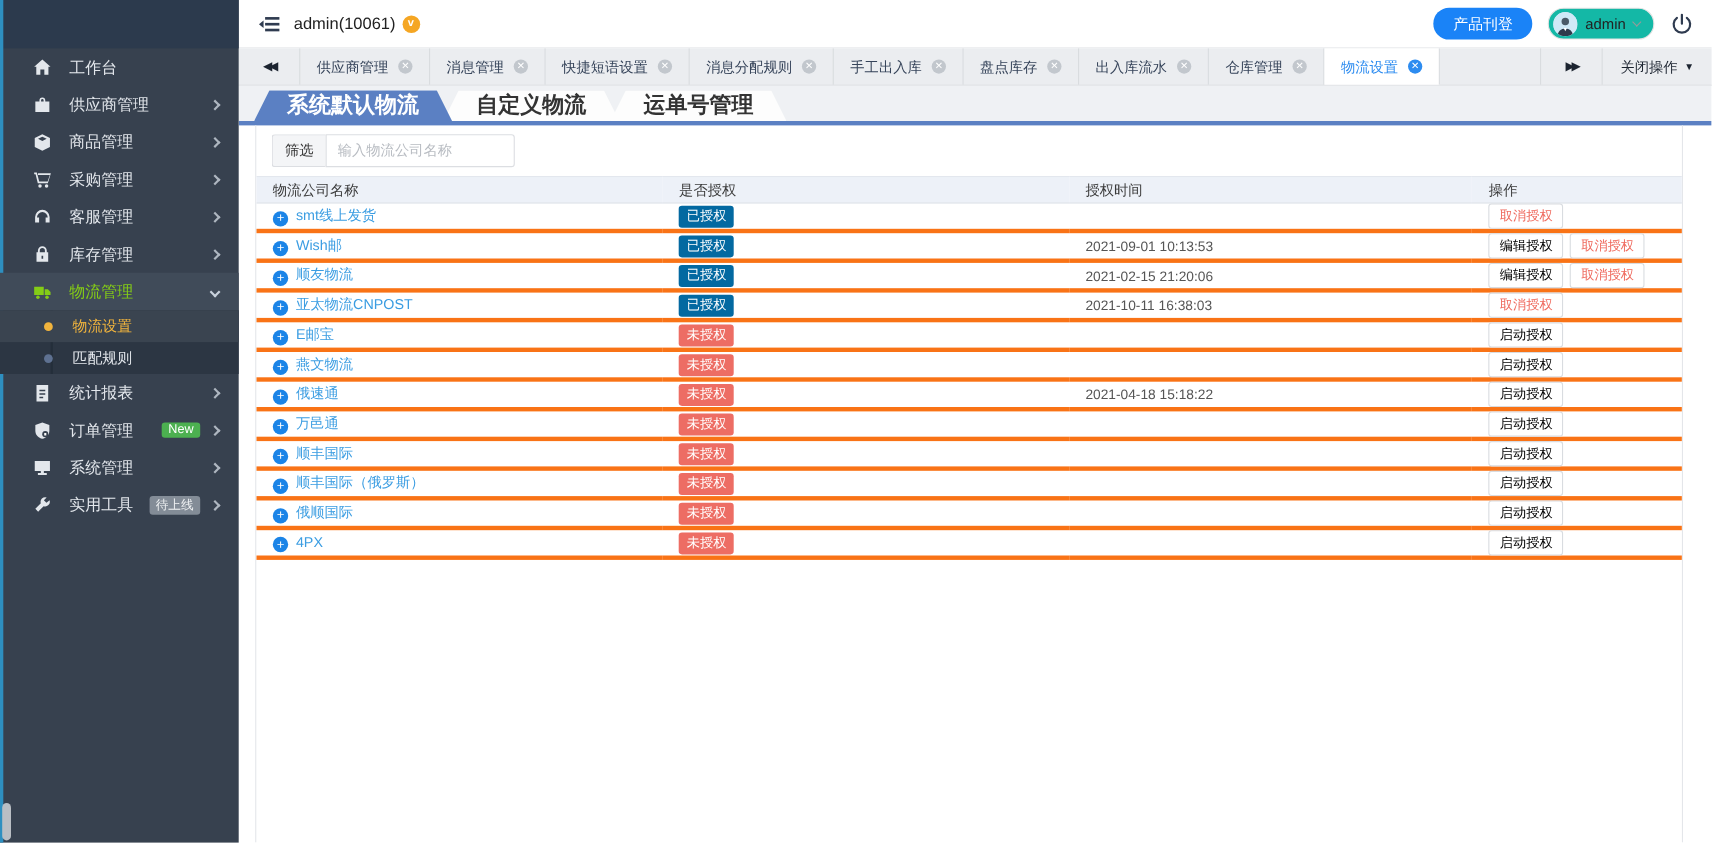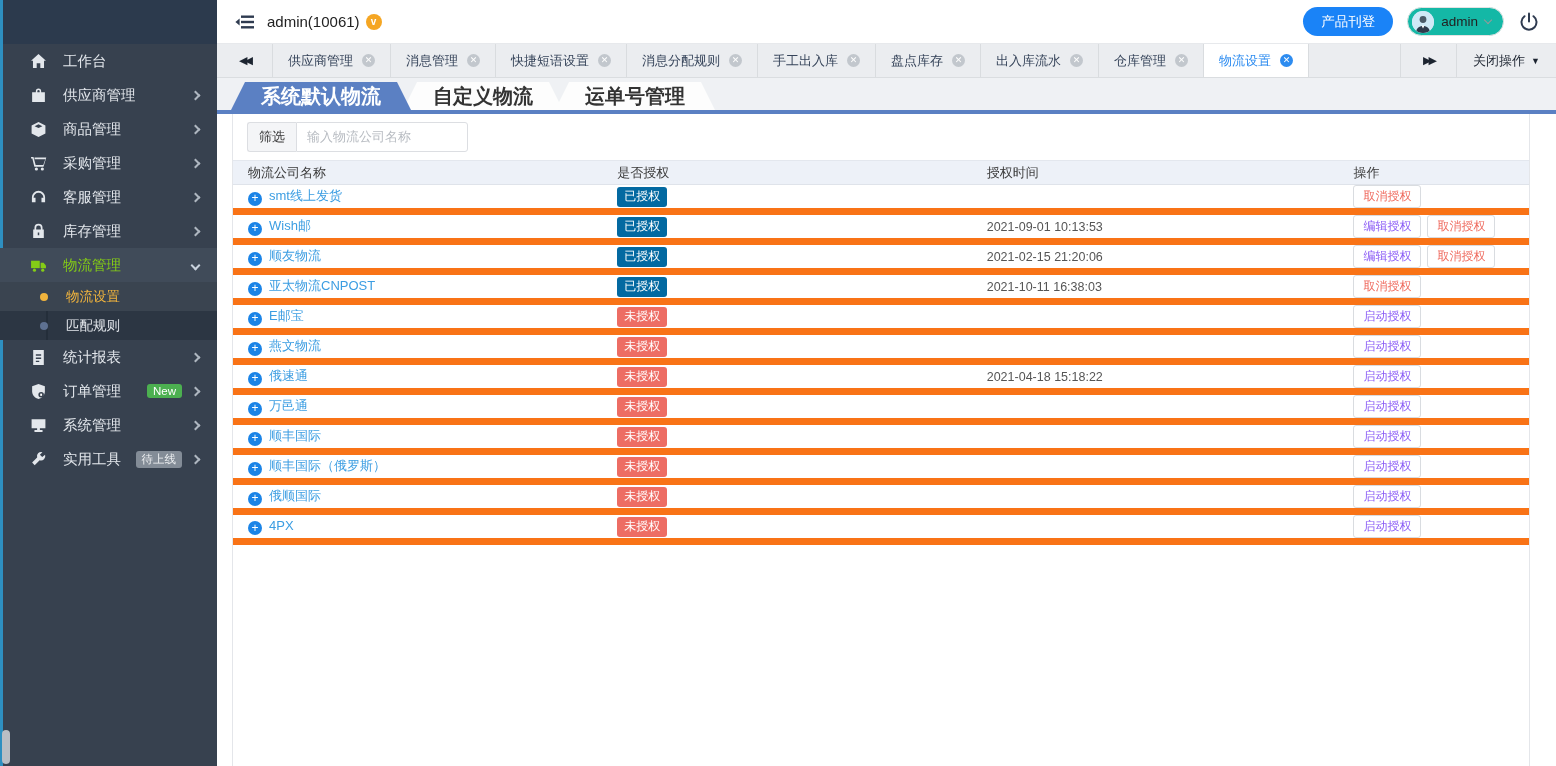--- a/index.html
+++ b/index.html
@@ -78,30 +78,30 @@
   .filter-row { display:flex; align-items:center; padding:8px 14px; }
   .filter-addon { height:30px; display:flex; align-items:center; padding:0 11px; background:#f4f5f7;
     border:1px solid #dcdee2; border-right:none; border-radius:3px 0 0 3px; font-size:13px; color:#333; cursor:pointer; }
   .filter-input { height:30px; width:172px; border:1px solid #dcdee2; border-radius:0 3px 3px 0; padding:0 10px;
     font-size:13px; font-family:Liberation Serif, serif; color:#3b82f6; outline:none; }
   .filter-input::placeholder { color:#b8bcc2; }
 
   table.grid { width:100%; border-collapse:collapse; table-layout:fixed; }
   table.grid th { background:#edf1f8; font-weight:400; text-align:left; font-size:13px; color:#3a3a3a;
     height:24px; padding:0 0 0 15px; border-top:1px solid #e3e7ee; border-bottom:1px solid #dfe3ea; }
-  table.grid td { height:16px; padding:0 0 0 15px; border-bottom:7px solid #f97316; font-size:12.5px; color:#555; }
+  table.grid td { height:16px; padding:0 0 0 15px; border-bottom:4px solid #f97316; font-size:12.5px; color:#555; }
   .col1 { width:28.5%; } .col2 { width:28.5%; } .col3 { width:28.3%; } .col4 { width:auto; }
   .plus-icon { display:inline-flex; width:14px; height:14px; border-radius:50%; background:#1b84e7; color:#fff;
     font-size:12px; line-height:13px; align-items:center; justify-content:center; margin-right:7px; vertical-align:-2px; cursor:pointer; }
   .co-link { color:#3b9de2; text-decoration:none; font-size:13px; cursor:pointer; }
   .status-badge { display:inline-block; padding:1.5px 7px; border-radius:3px; font-size:12px; color:#fff; }
   .status-badge.ok { background:#0369a1; }
   .status-badge.no { background:#ed6d64; }
   .act-btn { display:inline-block; background:#fff; border:1px solid #d9dce0; border-radius:3px; padding:2px 9px;
-    font-size:12px; color:#8b5cf6; cursor:pointer; margin-right:6px; font-family:inherit; }
+    font-size:12px; color:#000000; cursor:pointer; margin-right:6px; font-family:inherit; }
   .act-btn.danger { color:#ef6a5e; }
 </style>
 </head>
 <body>
 
 <div class="sidebar">
   <div class="side-accent"></div>
   <div class="side-top"></div>
   <nav id="side-menu">
       <div class="side-item">

